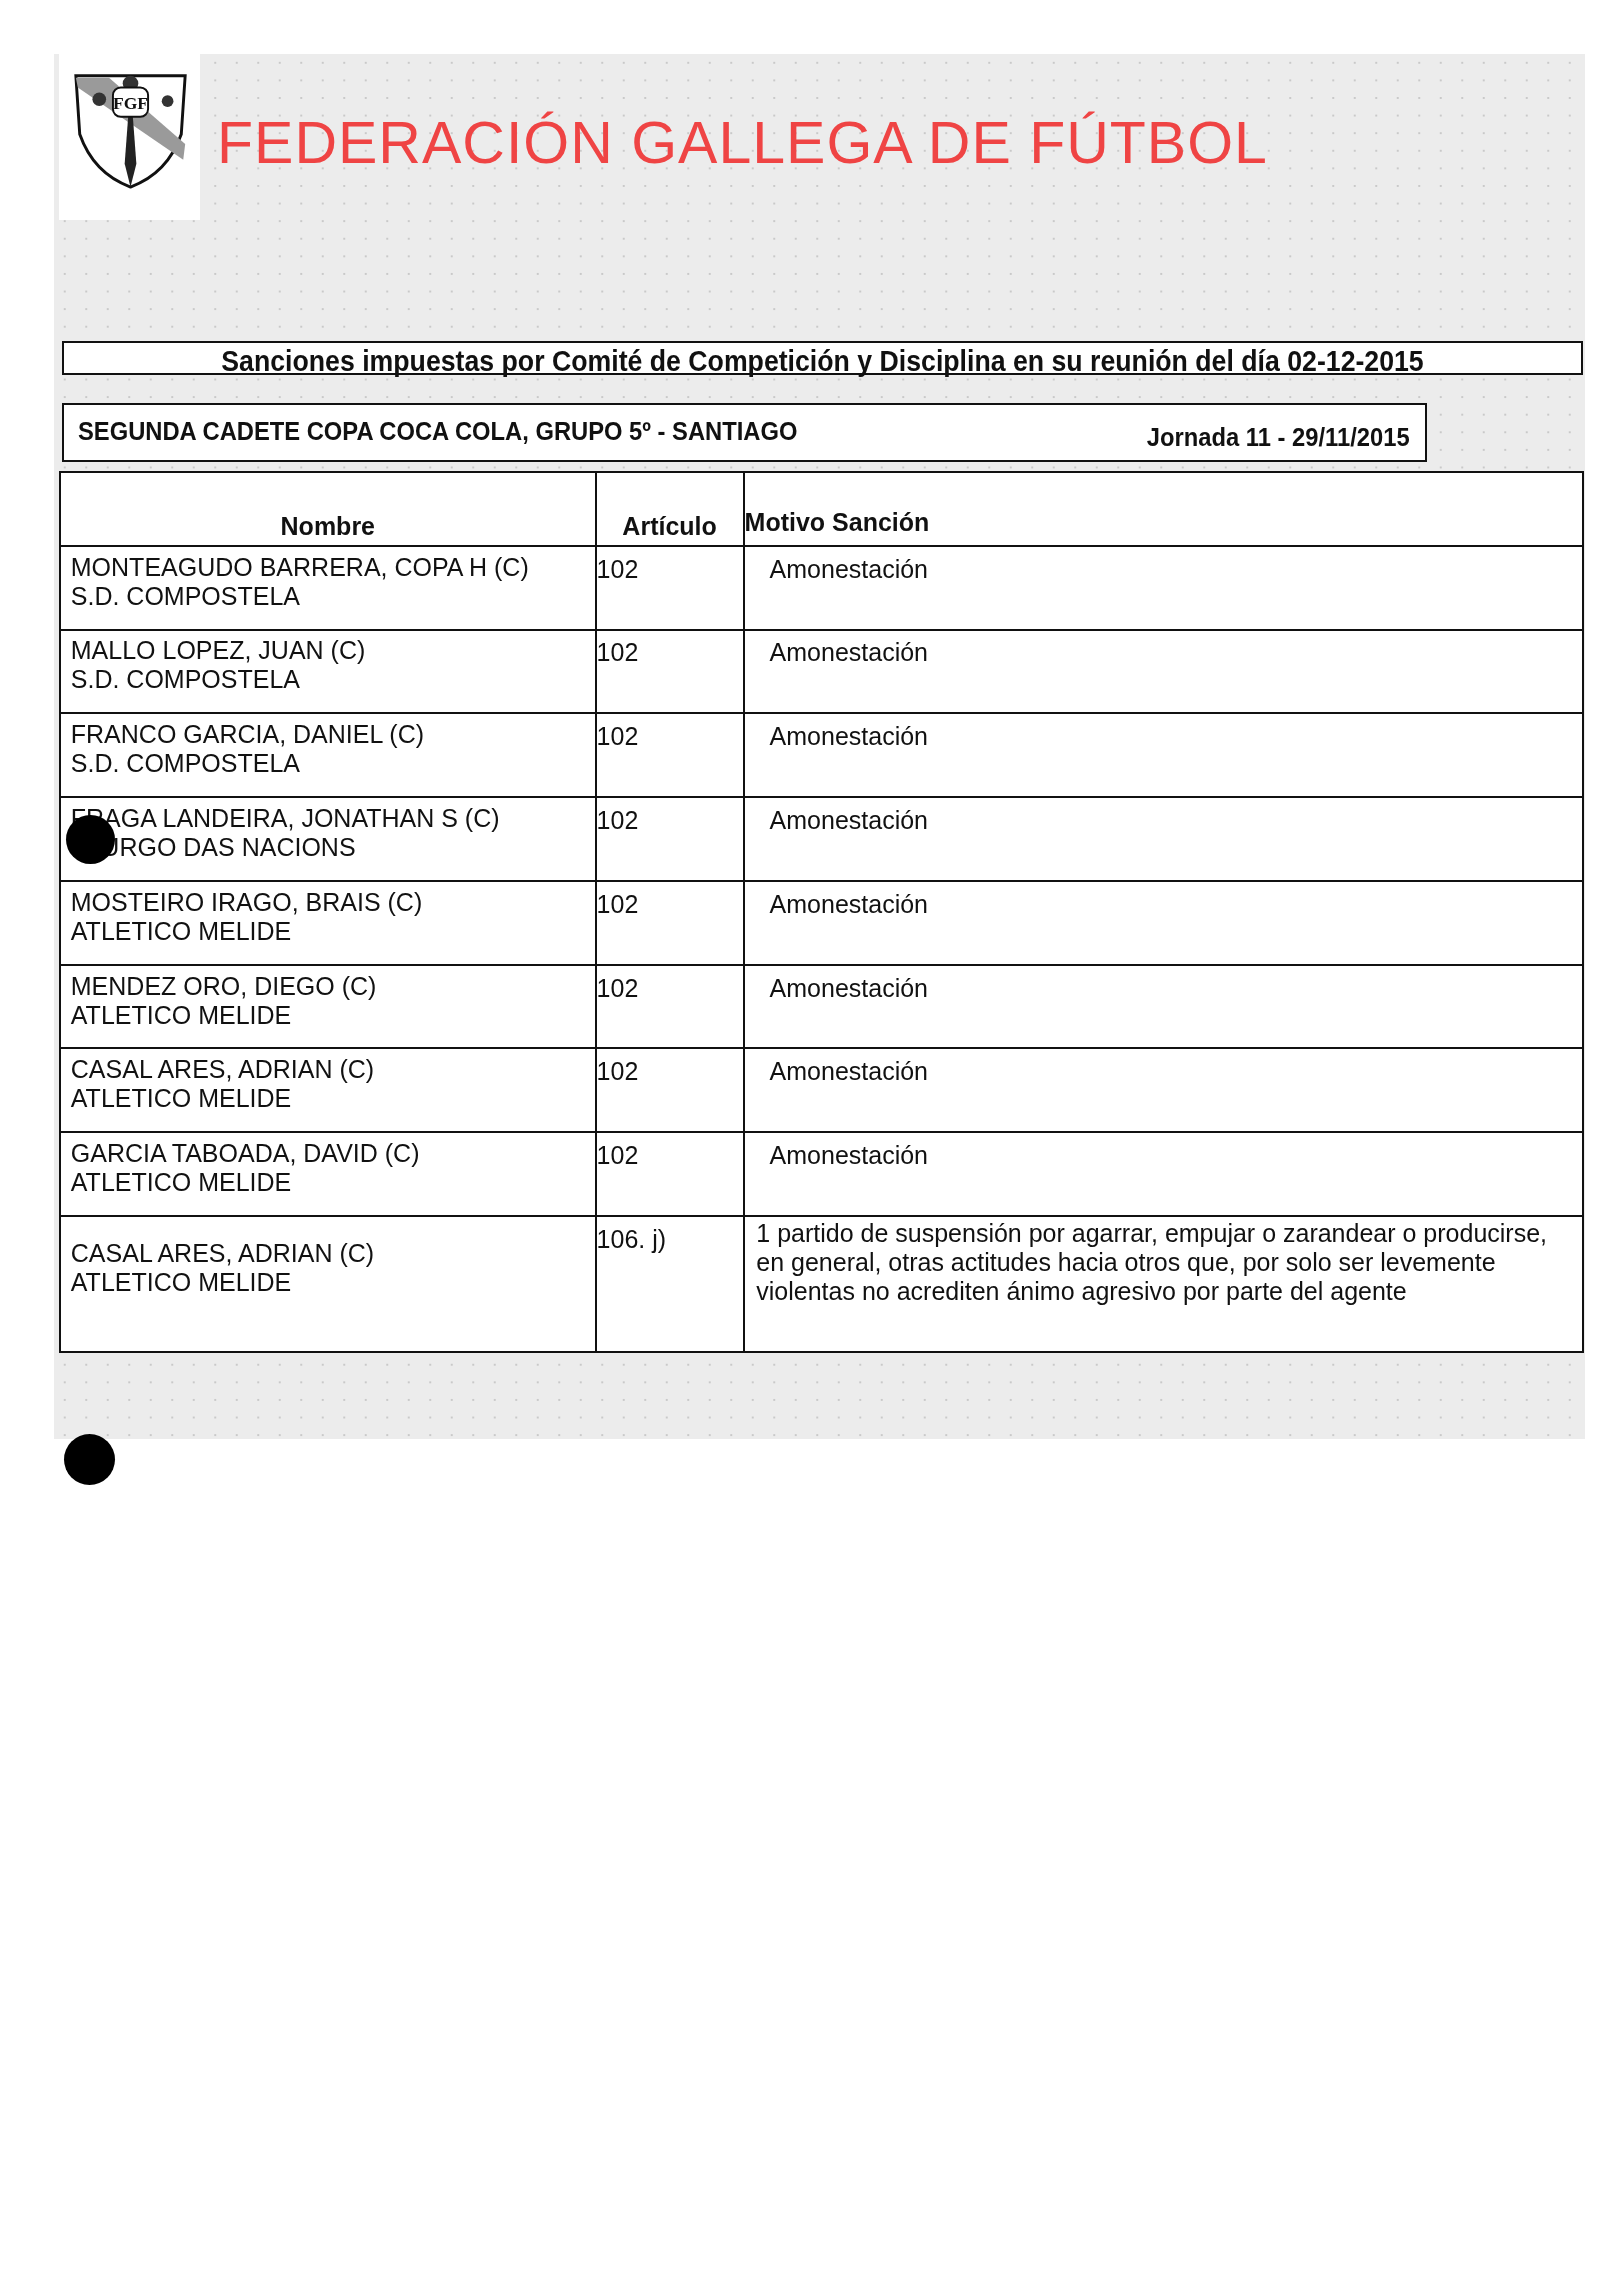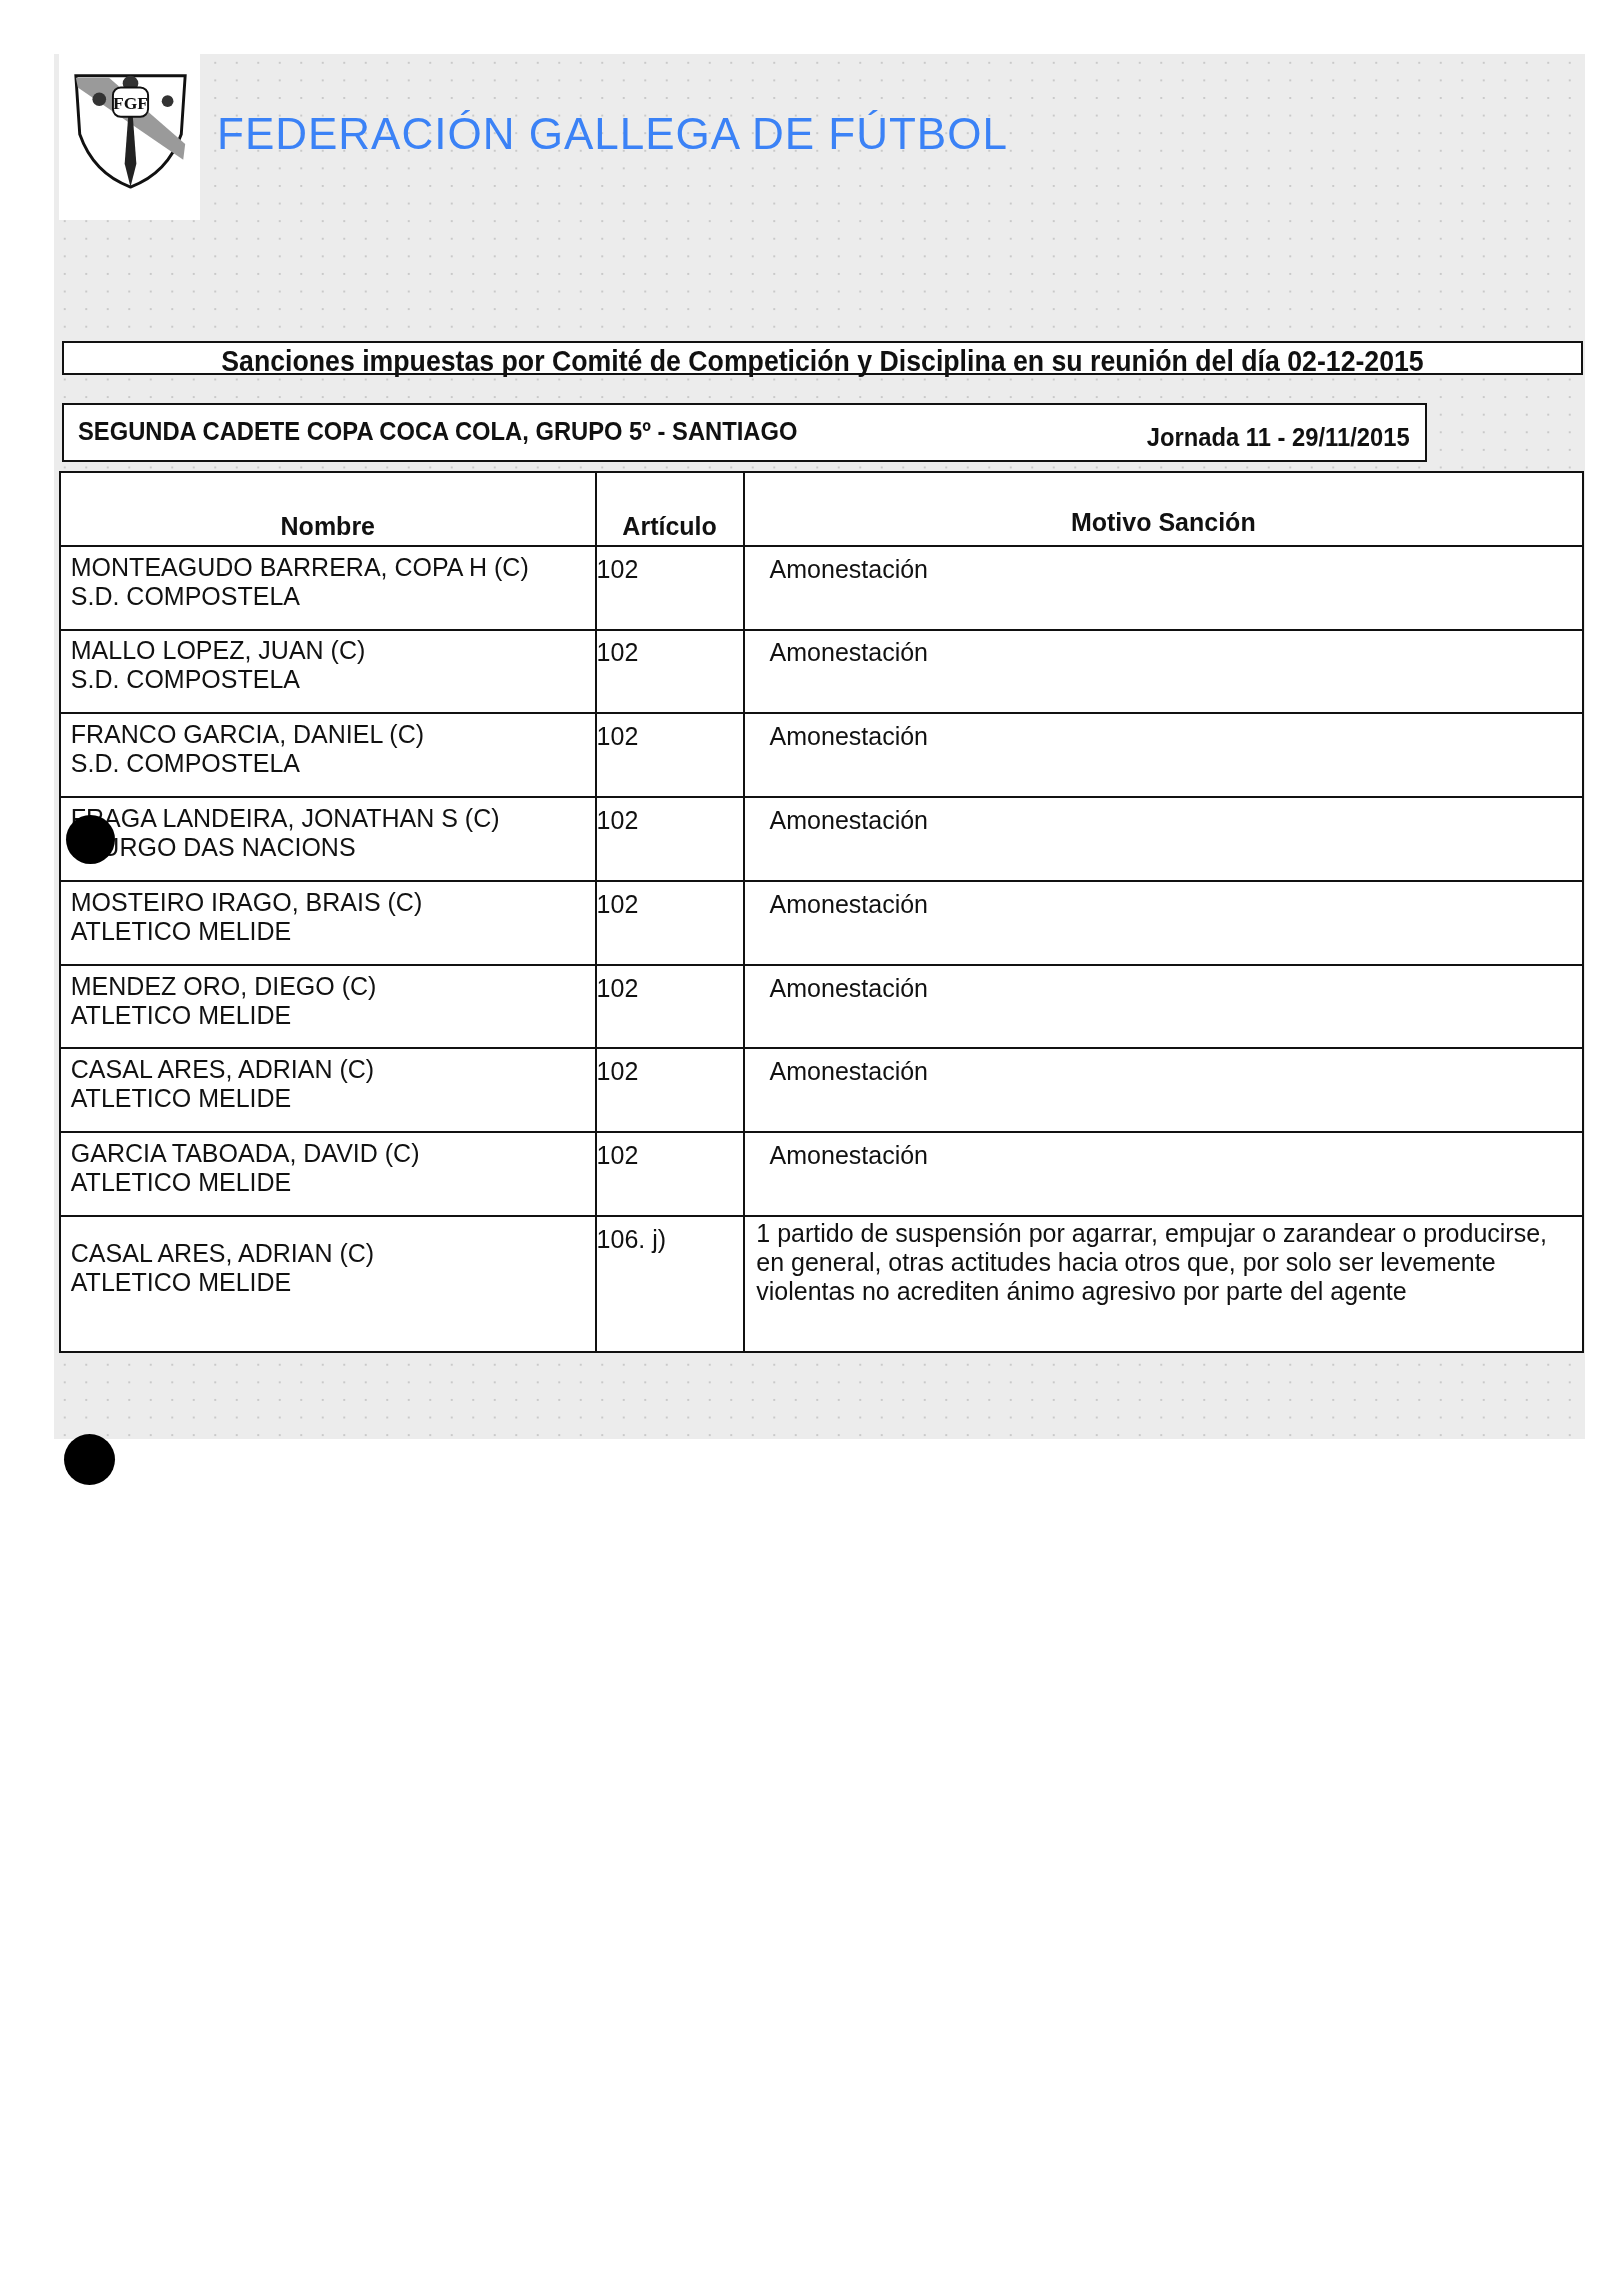--- a/index.html
+++ b/index.html
@@ -10,22 +10,22 @@
   }
   .shade {
     position: absolute; left: 54px; top: 54px; width: 1531px; height: 1385px;
     background-color: #ececec;
     background-image: radial-gradient(#c9c9c9 1px, transparent 1.4px);
     background-size: 21.5px 17.6px;
   }
   .logo-bg { position: absolute; left: 59px; top: 54px; width: 141px; height: 166px; background: #fff; }
   .logo { position: absolute; left: 70px; top: 66px; width: 122px; height: 125px; }
   .org-title {
-    position: absolute; left: 217px; top: 109px; font-size: 44px; font-weight: normal;
-    letter-spacing: 1px; color: #3b82f6; transform: scaleX(1.0);
+    position: absolute; left: 217px; top: 109px; font-size: 59px; font-weight: normal;
+    letter-spacing: 1px; color: #ef4444; transform: scaleX(1.0);
   }
   .box {
     position: absolute; background: #fff; border: 2.9px solid #111; box-sizing: border-box;
   }
   .meeting-box { left: 62px; top: 341px; width: 1521px; height: 34px; }
   .meeting-title {
     position: absolute; left: 0; right: 0; top: 2px; text-align: center;
     font-size: 29px; font-weight: bold; text-decoration: underline; transform: scaleX(0.92);
   }
   .comp-box { left: 62px; top: 403px; width: 1365px; height: 59px; }
@@ -36,21 +36,21 @@
     position: absolute; left: 59px; top: 471px; width: 1525px;
     border-collapse: collapse; background: #fff;
     font-size: 25px;
   }
   table.sanctions th, table.sanctions td {
     border: 2px solid #111; vertical-align: top; padding: 0;
   }
   table.sanctions th { font-weight: bold; height: 64px; vertical-align: bottom; padding-bottom: 3.9px; margin-left: 20px; }
   th.c-name, td.c-name { width: 514px; }
   th.c-art, td.c-art { width: 146px; }
-  th.c-mot { text-align: center; vertical-align: bottom; padding-bottom: 7.8px !important; }
+  th.c-mot { text-align: left; vertical-align: bottom; padding-bottom: 7.8px !important; }
   td.c-name { padding: 5.9px 9.8px 5.9px 9.8px !important; line-height: 29px; }
   td.c-art { padding-top: 7.8px !important; }
   td.c-mot { padding: 7.8px 25px 0 25px !important; margin-left: 36px; }
   tr.row td { height: 70px; border-top: 2.9px solid #111; }
   tr.row-long td { height: 107px; border-top: 2.9px solid #111; }
   tr.row-long td.c-name { padding-top: 21.5px !important; }
   tr.row-long td.c-mot { padding: 2px 25px 0 11.7px !important; line-height: 29px; }
   .redact-dot {
     position: absolute; left: 66px; top: 815px; width: 49px; height: 49px; border-radius: 50%; background: #000;
   }

